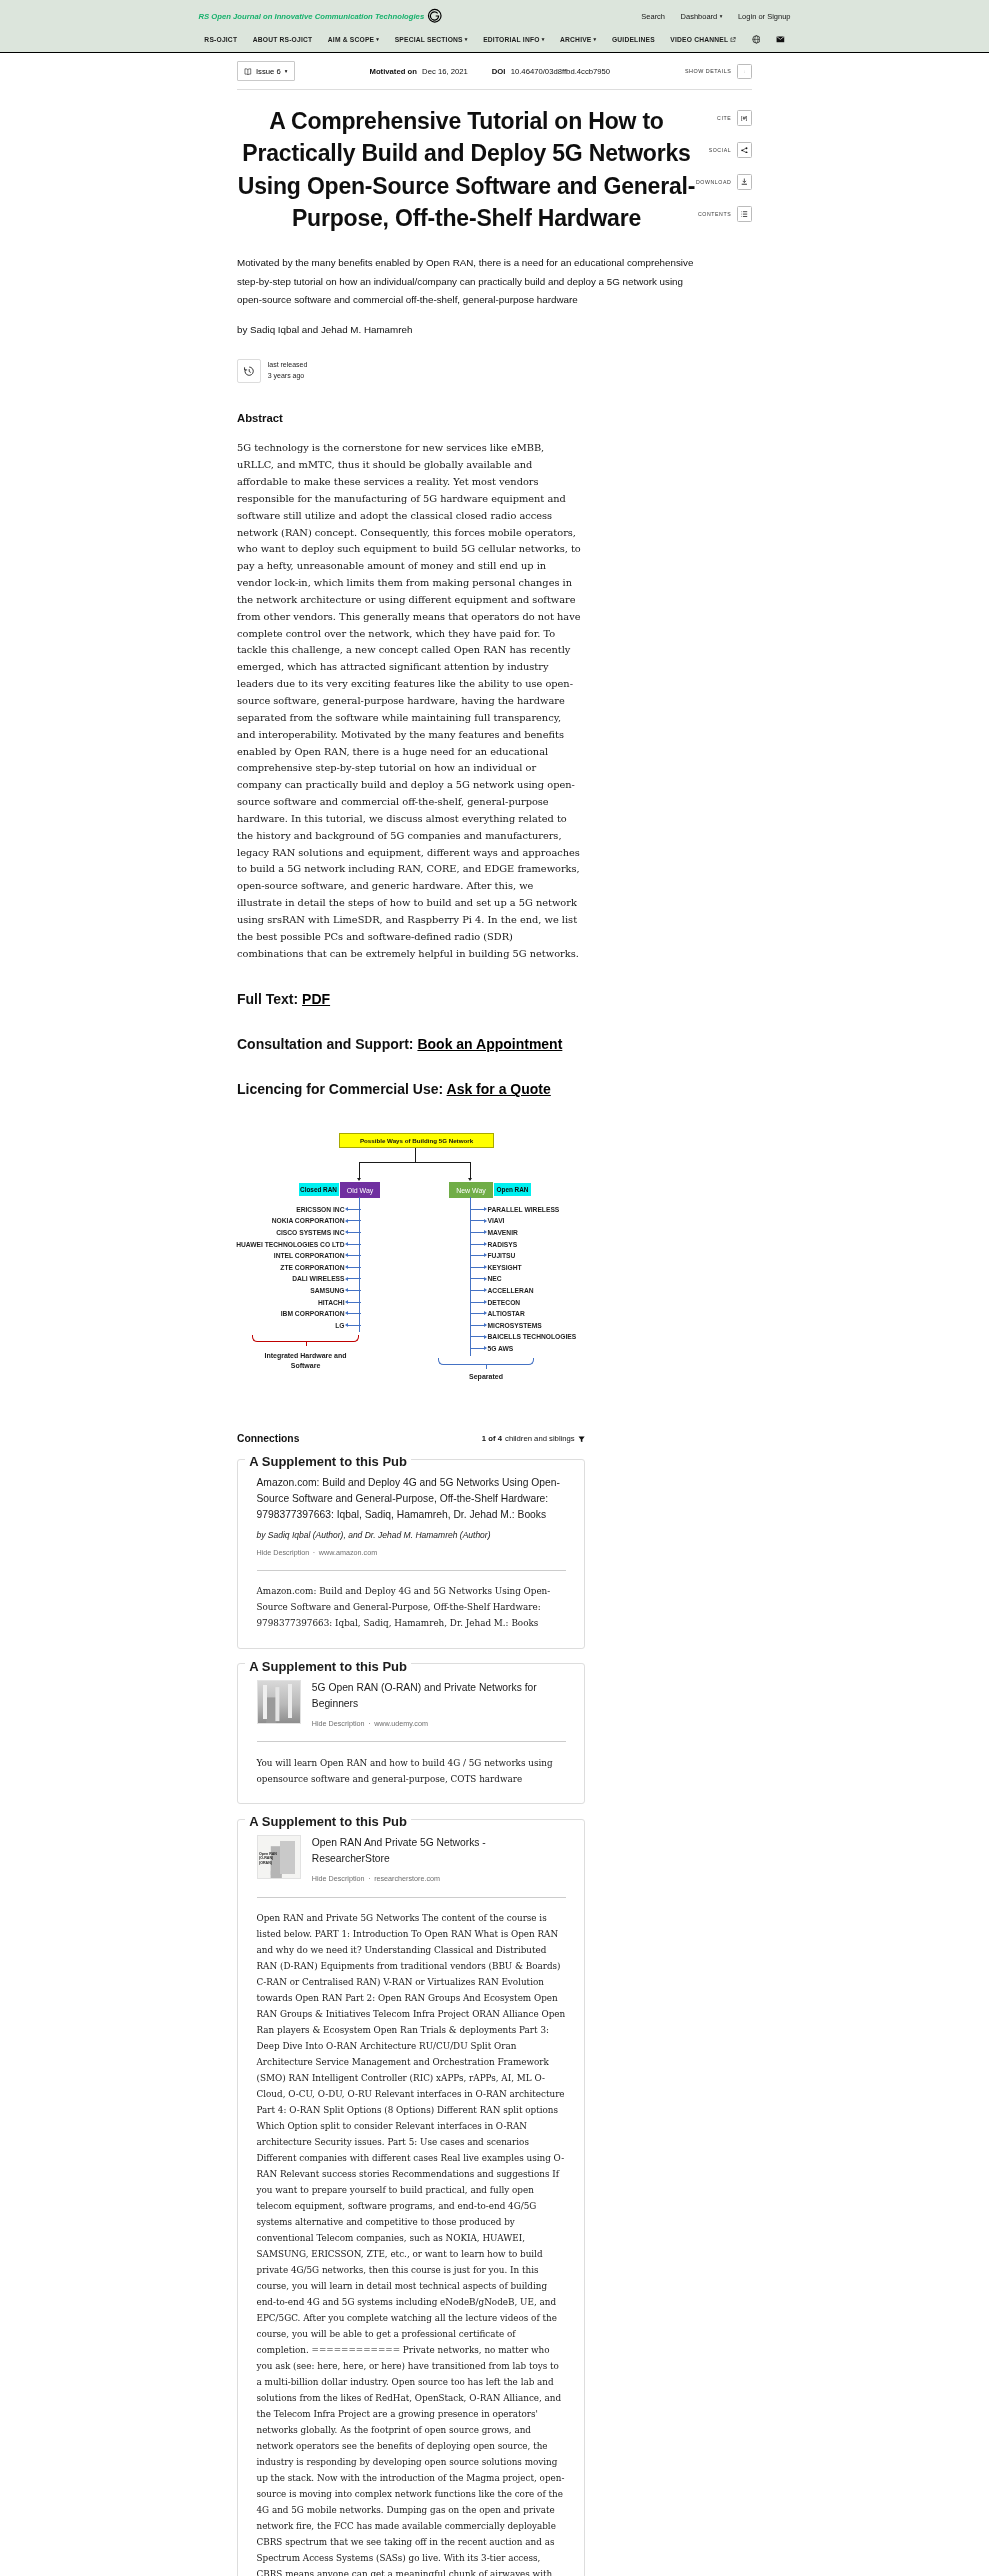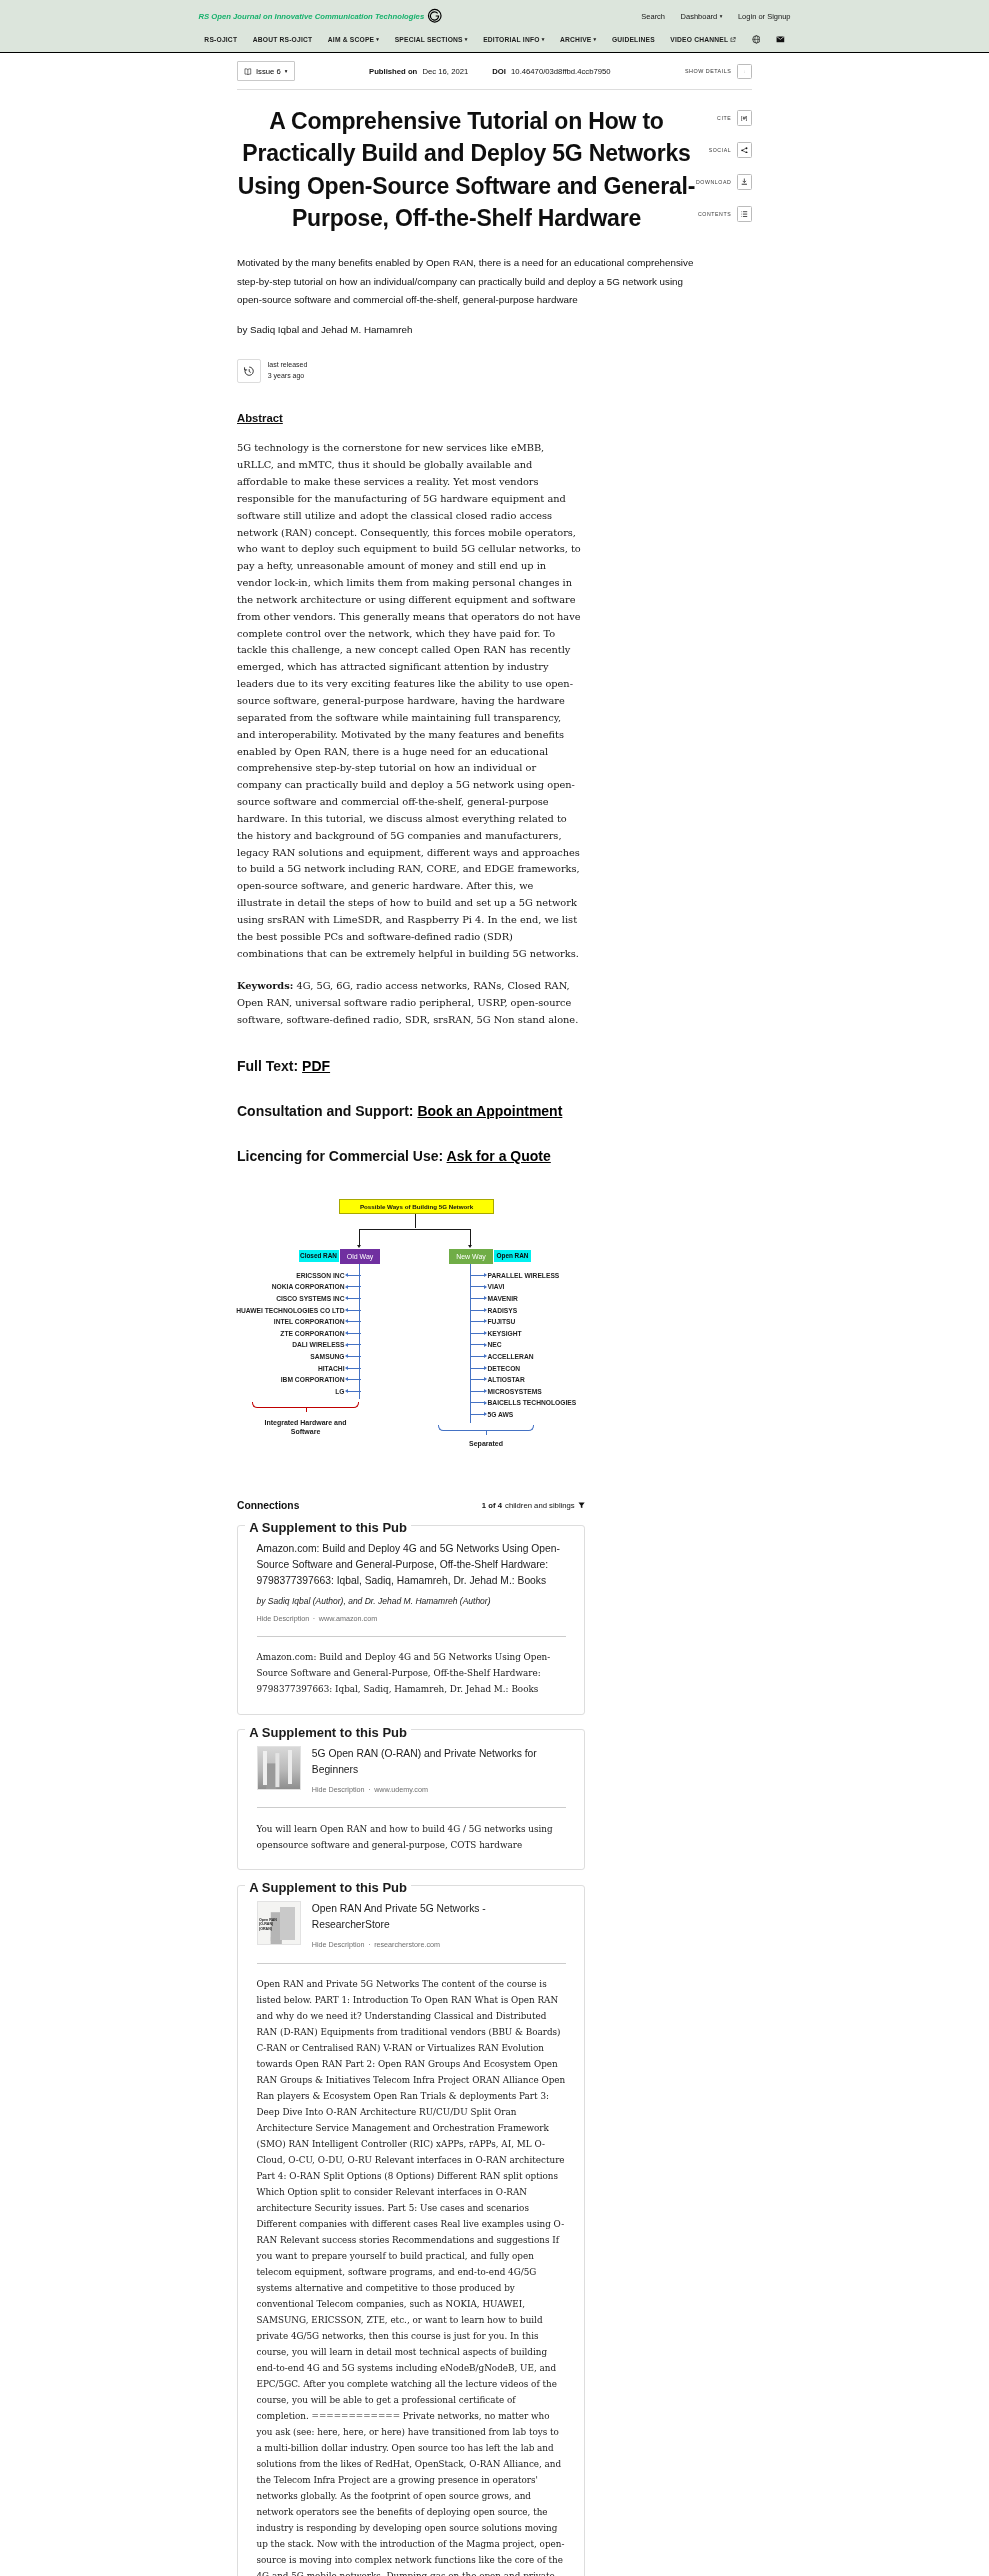--- a/index.html
+++ b/index.html
@@ -44,21 +44,21 @@
   .action-rail { position:absolute; right:0; top:20.6px; display:flex; flex-direction:column; gap:16.5px; align-items:flex-end; }
   .rail-item { display:flex; align-items:center; gap:5.2px; cursor:pointer; }
   .rail-label { font-size:5.2px; letter-spacing:0.6px; color:#363636; }
   .description { margin:20.6px 0 0; font-size:9.8px; line-height:1.85; width:464px; color:#101010; }
   .byline { margin:15.5px 0 0; font-size:9.8px; }
   .release { display:flex; align-items:center; gap:6.7px; margin-top:24px; cursor:pointer; width:113px; }
   .release-icon { width:24px; height:24px; border:0.5px solid #dcdcdc; border-radius:2.1px; display:flex; align-items:center; justify-content:center; background:#fff; }
   .release-text { font-size:7px; line-height:1.55; color:#1e1e1e; }
 
   
-  h2.abstract-h { margin:29px 0 16px; font-size:11.3px; font-weight:700;text-decoration:underline; }
+  h2.abstract-h { margin:29px 0 16px; font-size:11.3px; font-weight:700; }
   .abstract-body { margin-top:13.4px; width:344px; font-size:9.8px; line-height:1.72; color:#161616; }
   .keywords { margin-top:15.5px; width:344px; font-size:9.8px; line-height:1.72; color:#161616; }
   .link-line { margin:29px 0 0; font-size:14px; font-weight:700; }
   .link-line a { color:#000; text-decoration:underline; cursor:pointer; }
 
   
   .figure { position:relative; width:309px; height:265px; margin:33px 0 0 46px; font-family:"Liberation Sans",sans-serif; }
   .fig-root { position:absolute; left:56px; top:2.1px; width:155px; height:15.5px; background:#ffff00; border:0.5px solid #a8a800;
     font-size:6.2px; font-weight:700; display:flex; align-items:center; justify-content:center; color:#111; }
   .fig-line { position:absolute; background:#1a1a1a; }
@@ -191,21 +191,21 @@
     <div class="pub-bar">
       <button class="issue-btn">
         <svg width="7.7" height="7.7" viewBox="0 0 16 16">
             <path d="M8 3C6.5 1.8 4.5 1.5 2 1.7v11c2.5-.2 4.5.1 6 1.3 1.5-1.2 3.5-1.5 6-1.3v-11C11.5 1.5 9.5 1.8 8 3zm0 0v11" fill="none" stroke="#111" stroke-width="1.2"></path>
           </svg>
         <span>Issue 6</span>
         <span class="caret">▾</span>
       </button>
       <div class="pub-center">
         <span class="pub-pair">
-          <b>Published on</b>
+          <b>Motivated on</b>
             <span>Dec 16, 2021</span>
         </span>
         <span class="pub-pair">
           <b>DOI</b>
             <span>10.46470/03d8ffbd.4ccb7950</span>
         </span>
       </div>
       <div class="details-wrap">
         <span class="details-label">SHOW DETAILS</span>
         <button class="sq-btn">
@@ -267,23 +267,20 @@
           </svg>
       </span>
       <span class="release-text">
         <span>last released</span><br>
         <span>3 years ago</span>
       </span>
     </div>
 
     <h2 class="abstract-h">Abstract</h2>
     <p class="abstract-body serif">5G technology is the cornerstone for new services like eMBB, uRLLC, and mMTC, thus it should be globally available and affordable to make these services a reality. Yet most vendors responsible for the manufacturing of 5G hardware equipment and software still utilize and adopt the classical closed radio access network (RAN) concept. Consequently, this forces mobile operators, who want to deploy such equipment to build 5G cellular networks, to pay a hefty, unreasonable amount of money and still end up in vendor lock-in, which limits them from making personal changes in the network architecture or using different equipment and software from other vendors. This generally means that operators do not have complete control over the network, which they have paid for. To tackle this challenge, a new concept called Open RAN has recently emerged, which has attracted significant attention by industry leaders due to its very exciting features like the ability to use open-source software, general-purpose hardware, having the hardware separated from the software while maintaining full transparency, and interoperability. Motivated by the many features and benefits enabled by Open RAN, there is a huge need for an educational comprehensive step-by-step tutorial on how an individual or company can practically build and deploy a 5G network using open-source software and commercial off-the-shelf, general-purpose hardware. In this tutorial, we discuss almost everything related to the history and background of 5G companies and manufacturers, legacy RAN solutions and equipment, different ways and approaches to build a 5G network including RAN, CORE, and EDGE frameworks, open-source software, and generic hardware. After this, we illustrate in detail the steps of how to build and set up a 5G network using srsRAN with LimeSDR, and Raspberry Pi 4. In the end, we list the best possible PCs and software-defined radio (SDR) combinations that can be extremely helpful in building 5G networks.</p>
-    <p class="keywords serif">
-      <strong>Keywords:</strong> <span>4G, 5G, 6G, radio access networks, RANs, Closed RAN, Open RAN, universal software radio peripheral, USRP, open-source software, software-defined radio, SDR, srsRAN, 5G Non stand alone.</span>
-    </p>
 
     <h3 class="link-line">
       <span>Full Text:</span>
       <a>PDF</a>
     </h3>
     <h3 class="link-line">
       <span>Consultation and Support:</span>
       <a>Book an Appointment</a>
     </h3>
     <h3 class="link-line">

